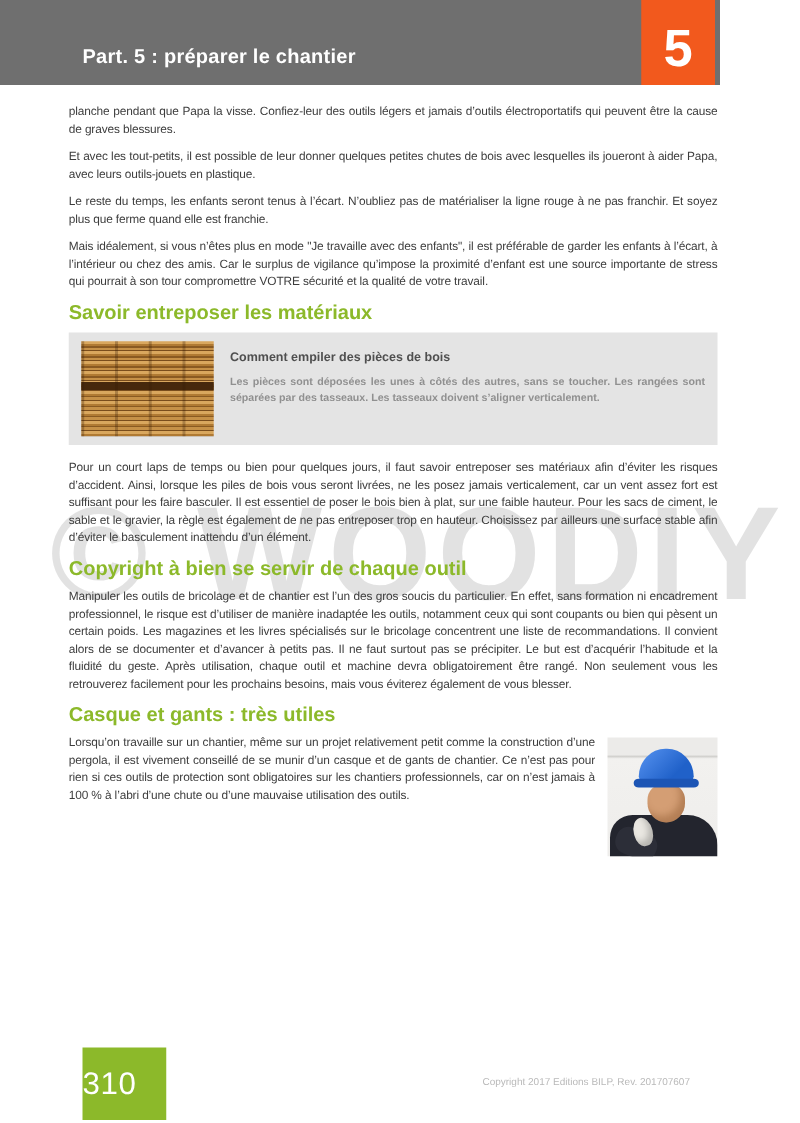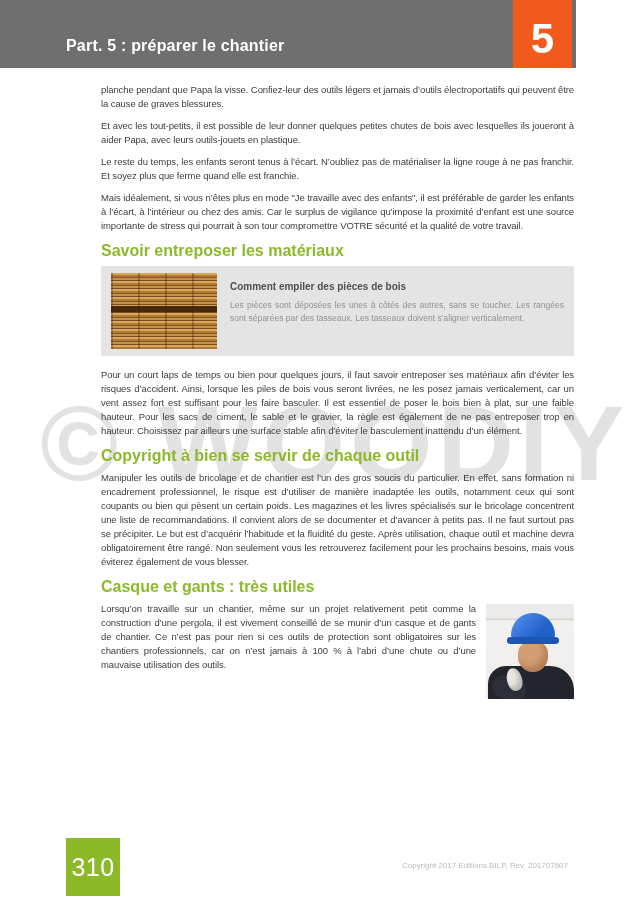--- a/index.html
+++ b/index.html
@@ -13,61 +13,61 @@
   .chapter-badge{position:absolute;left:513px;top:0;width:59px;height:68px;background:#f2591d;
                  display:flex;align-items:center;justify-content:center;padding-top:10px;box-sizing:border-box;}
   .chapter-badge span{color:#ffffff;font-weight:bold;font-size:42px;line-height:1;}
 
   
   .watermark{position:absolute;top:390px;left:40px;z-index:0;white-space:nowrap;
              font-weight:bold;font-size:106px;letter-spacing:5px;line-height:1;
              color:rgba(125,125,125,0.22);pointer-events:none;}
 
   
-  .content{position:relative;z-index:1;padding:15px 66px 0 101px;}
+  .content{position:relative;z-index:1;padding:15px 66px 0 55px;}
   .content p{margin:0 0 8px 0;font-size:9.5px;line-height:14px;color:#3d3d3d;
              text-align:justify;letter-spacing:-0.1px;}
   h2{margin:3px 0 6px 0;font-size:16px;line-height:19px;color:#8cb92a;font-weight:bold;}
 
   
   .info-box{display:flex;gap:13px;background:#e4e4e4;padding:7px 10px 7px 10px;
             margin:0 0 12px 0;box-sizing:border-box;min-height:90px;}
   .wood-img{flex:0 0 106px;width:106px;height:76px;
     background-image:
       linear-gradient(90deg, rgba(50,25,5,.28) 0 2px, rgba(255,255,255,0) 2px 25px),
       linear-gradient(180deg, rgba(255,255,255,0) 0 33px, #46280c 33px 39px, rgba(255,255,255,0) 39px),
       repeating-linear-gradient(180deg,#d9a75e 0 2px,#b07a33 2px 4px,#8a5a22 4px 5px,#c69148 5px 7px,#7a4d1c 7px 8px);
     background-size:27px 100%,100% 100%,100% 100%;}
   .info-text{flex:1;}
   .info-title{font-size:10px;font-weight:bold;color:#4f4f4f;margin:8px 0 7px 0;}
-  .info-body{font-size:8.5px;line-height:13px;color:#909090;text-align:justify;}
+  .info-body{font-size:8.5px;line-height:13px;color:#909090;text-align:justify;font-weight:bold;}
 
   
   .worker-img{float:right;width:88px;height:95px;margin:2px 0 6px 10px;position:relative;overflow:hidden;
     background:linear-gradient(180deg,#ecebe9 0,#ecebe9 14px,#cfcecb 15px,#f2f1ef 17px,#eeedeb 100%);}
   .helmet{position:absolute;left:25px;top:9px;width:44px;height:27px;
     background:linear-gradient(135deg,#4f8ceb 10%,#2061c9 70%);
     border-radius:50% 50% 18% 18% / 85% 85% 18% 18%;}
   .helmet-brim{position:absolute;left:21px;top:33px;width:52px;height:7px;background:#1c55b5;
     border-radius:4px/3px;}
   .face{position:absolute;left:32px;top:37px;width:30px;height:31px;background:#d49e74;
     border-radius:42% 42% 50% 50%;box-shadow:inset -4px -5px 6px rgba(120,70,30,.35);}
   .jacket{position:absolute;left:2px;top:62px;width:86px;height:34px;background:#23252e;
     border-radius:18px 24px 0 0;}
   .sleeve{position:absolute;left:6px;top:74px;width:34px;height:22px;background:#2c2e38;
     border-radius:10px;transform:rotate(22deg);}
   .glove{position:absolute;left:21px;top:64px;width:15px;height:23px;background:#e9e7e1;
     border-radius:50% 50% 45% 45%;transform:rotate(-14deg);
     box-shadow:inset -3px -4px 5px rgba(0,0,0,.22);}
 
   
-  .page-number-box{position:absolute;left:66px;top:838px;width:54px;height:58px;background:#8cb92a;
-    display:flex;align-items:center;justify-content:center;z-index:2;}
+  .page-number-box{position:absolute;left:66px;top:838px;width:67px;height:58px;background:#8cb92a;
+    display:flex;align-items:center;z-index:2;}
   .page-number-box span{color:#ffffff;font-size:25px;letter-spacing:.5px;}
-  .copyright{position:absolute;top:861px;right:72px;font-size:8px;color:#b9b9b9;z-index:2;}
+  .copyright{position:absolute;top:861px;right:88px;font-size:8px;color:#b9b9b9;z-index:2;}
 
   .clearfix::after{content:"";display:block;clear:both;}
 </style>
 </head>
 <body>
 
 <div class="page">
 
   <div class="header">
     <div class="header-title">Part. 5 : préparer le chantier</div>

